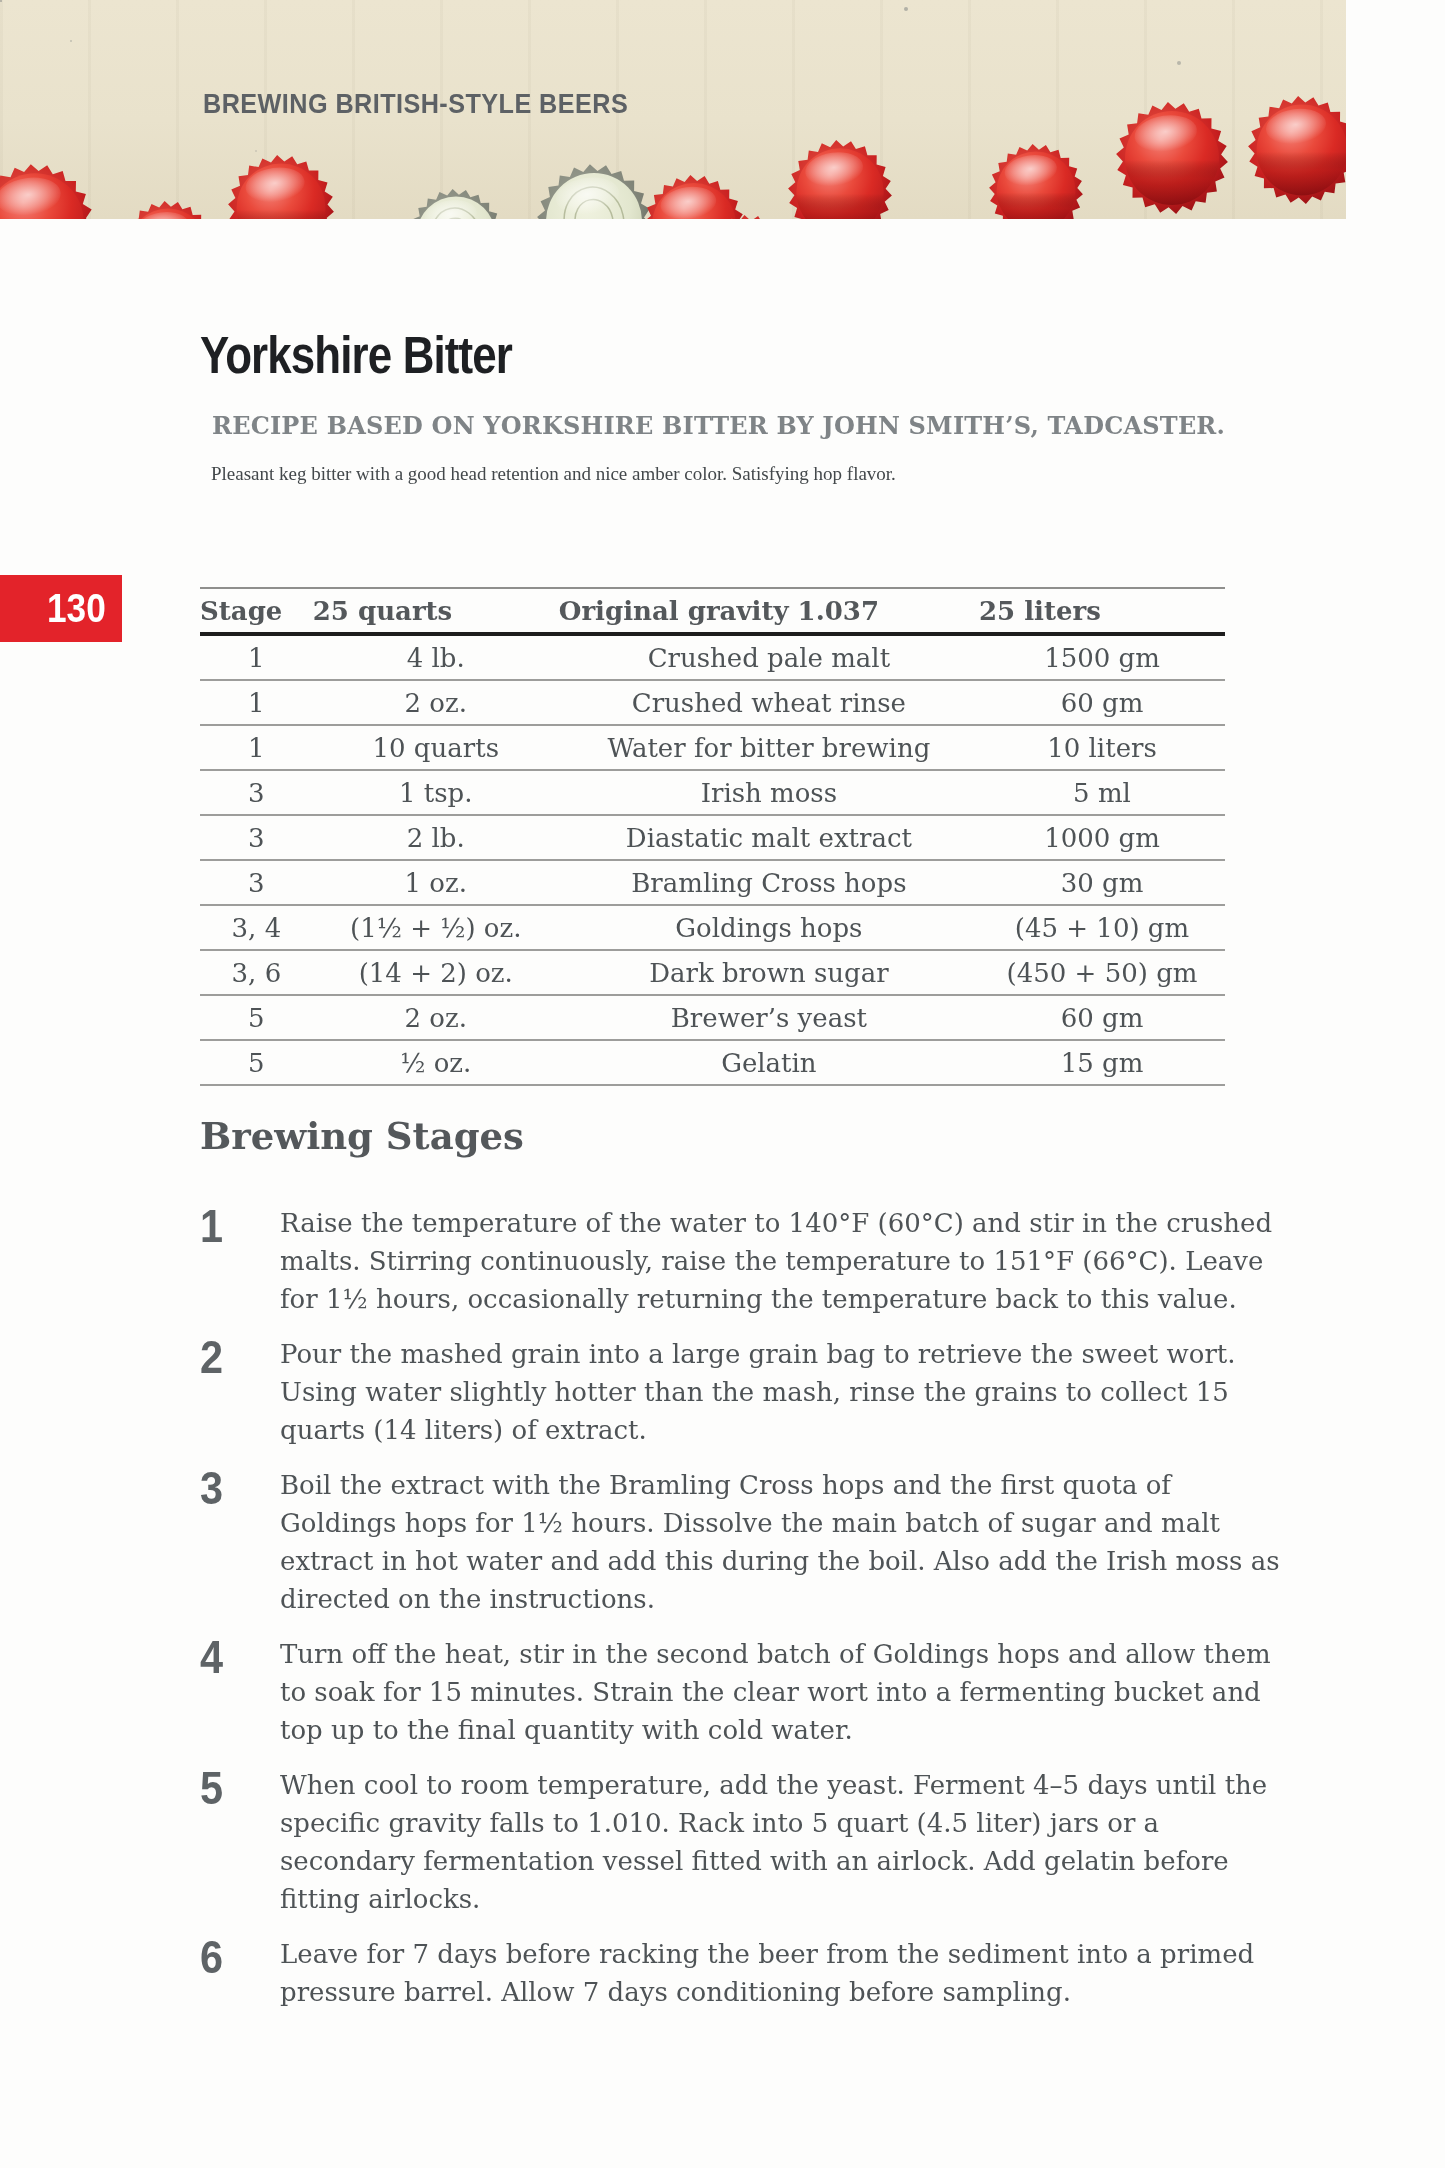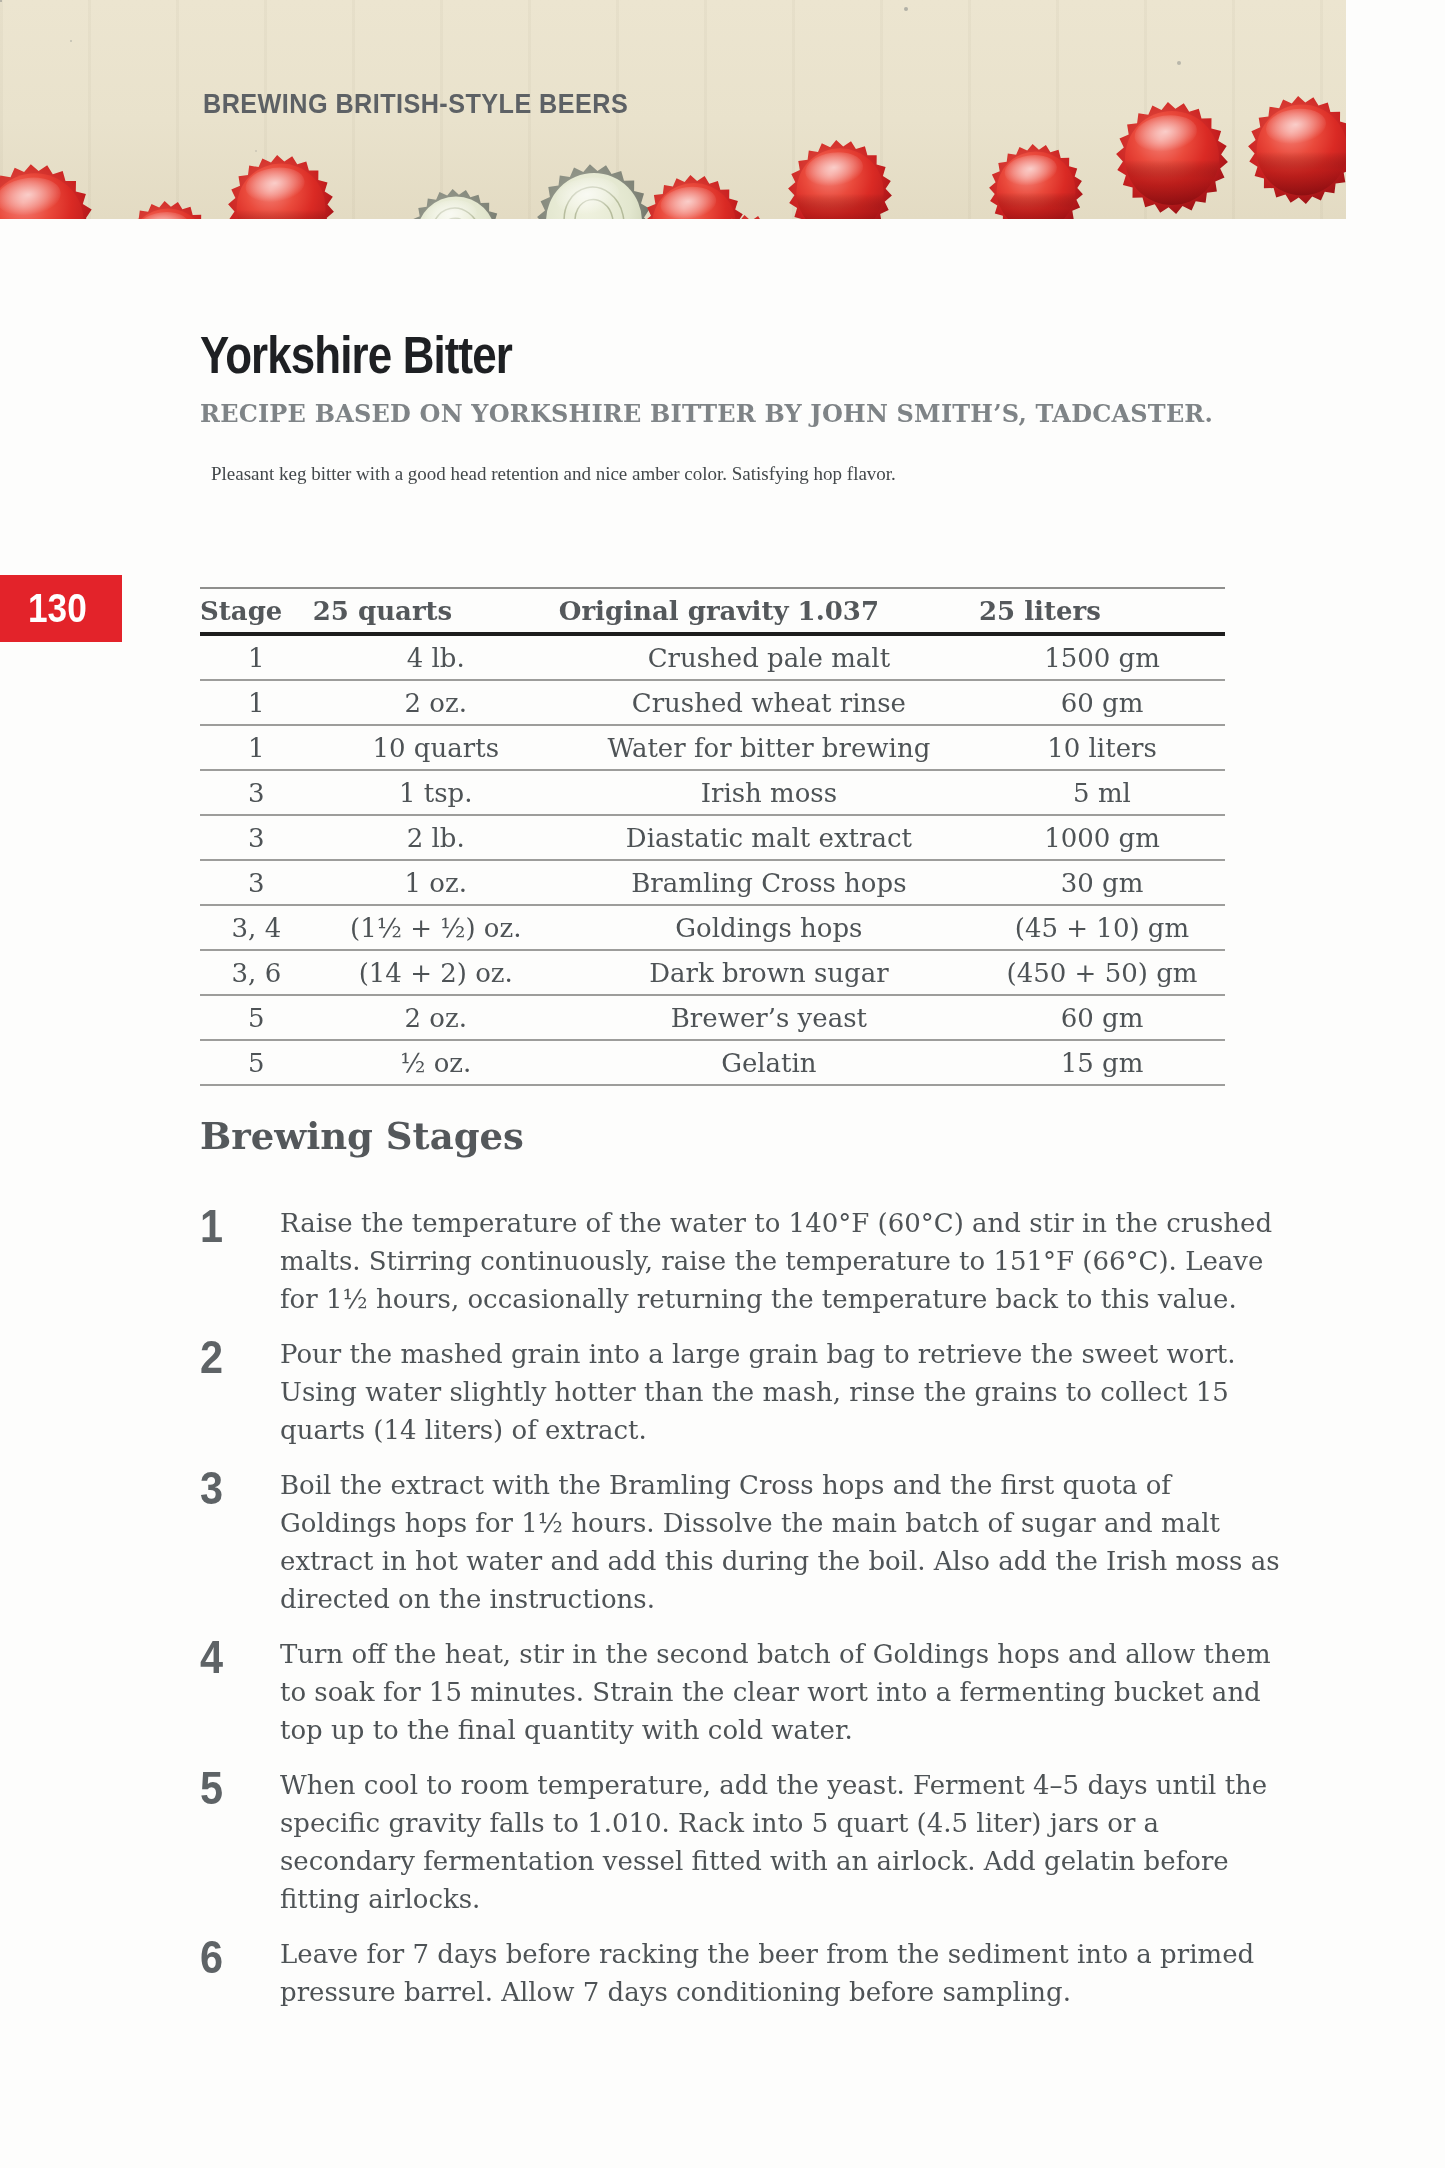--- a/index.html
+++ b/index.html
@@ -20,31 +20,31 @@
                     70px 40px 0 0 rgba(70,80,90,.25),
                     560px 95px 0 0 rgba(90,95,100,.22),
                     255px 150px 0 0 rgba(90,95,100,.2);}
   .kicker{position:absolute;left:203px;top:88px;margin:0;white-space:nowrap;
         font-family:"Liberation Sans",sans-serif;font-weight:bold;font-size:28px;
         color:#5d6165;letter-spacing:.5px;transform:scaleX(.9);transform-origin:0 0;}
   .caps-svg{position:absolute;left:0;top:0;display:block;}
 
   
   .page-num{position:absolute;left:0;top:575px;width:122px;height:67px;background:#e3232a;
-        display:flex;align-items:center;justify-content:center;box-sizing:border-box;
+        display:flex;align-items:center;justify-content:flex-end;box-sizing:border-box;
         padding-right:16px;}
   .page-num span{font-family:"Liberation Sans",sans-serif;font-weight:bold;font-size:40px;
         color:#ffffff;transform:scaleX(.88);transform-origin:100% 50%;}
 
   
   .content{position:absolute;left:200px;top:0;width:1060px;}
   .title{position:absolute;left:0;top:326px;margin:0;white-space:nowrap;
         font-family:"Liberation Sans",sans-serif;font-weight:bold;font-size:51px;
         color:#1e2023;letter-spacing:-1px;transform:scaleX(.86);transform-origin:0 0;}
-  .subtitle{position:absolute;left:0;top:399px;margin:0;white-space:nowrap;
+  .subtitle{position:absolute;left:0;top:399px;margin:12px;white-space:nowrap;
         font-size:24px;font-weight:bold;color:#7f8487;letter-spacing:.2px;}
   .description{position:absolute;left:0;top:438px;margin:11px;width:1050px;
         font-family:"Liberation Serif",serif;font-size:19px;line-height:50px;color:#43484b;}
 
   
   .ing-table{position:absolute;left:0;top:587px;width:1025px;border-collapse:collapse;}
   .ing-table thead tr{border-top:2px solid #8f8f8d;border-bottom:4px solid #1d1d1d;}
   .ing-table tbody tr{border-bottom:2px solid #9d9d9b;}
   .ing-table th{font-family:"DejaVu Serif",serif;font-weight:bold;font-size:26px;
         color:#54585b;height:43px;text-align:left;padding:0;}

